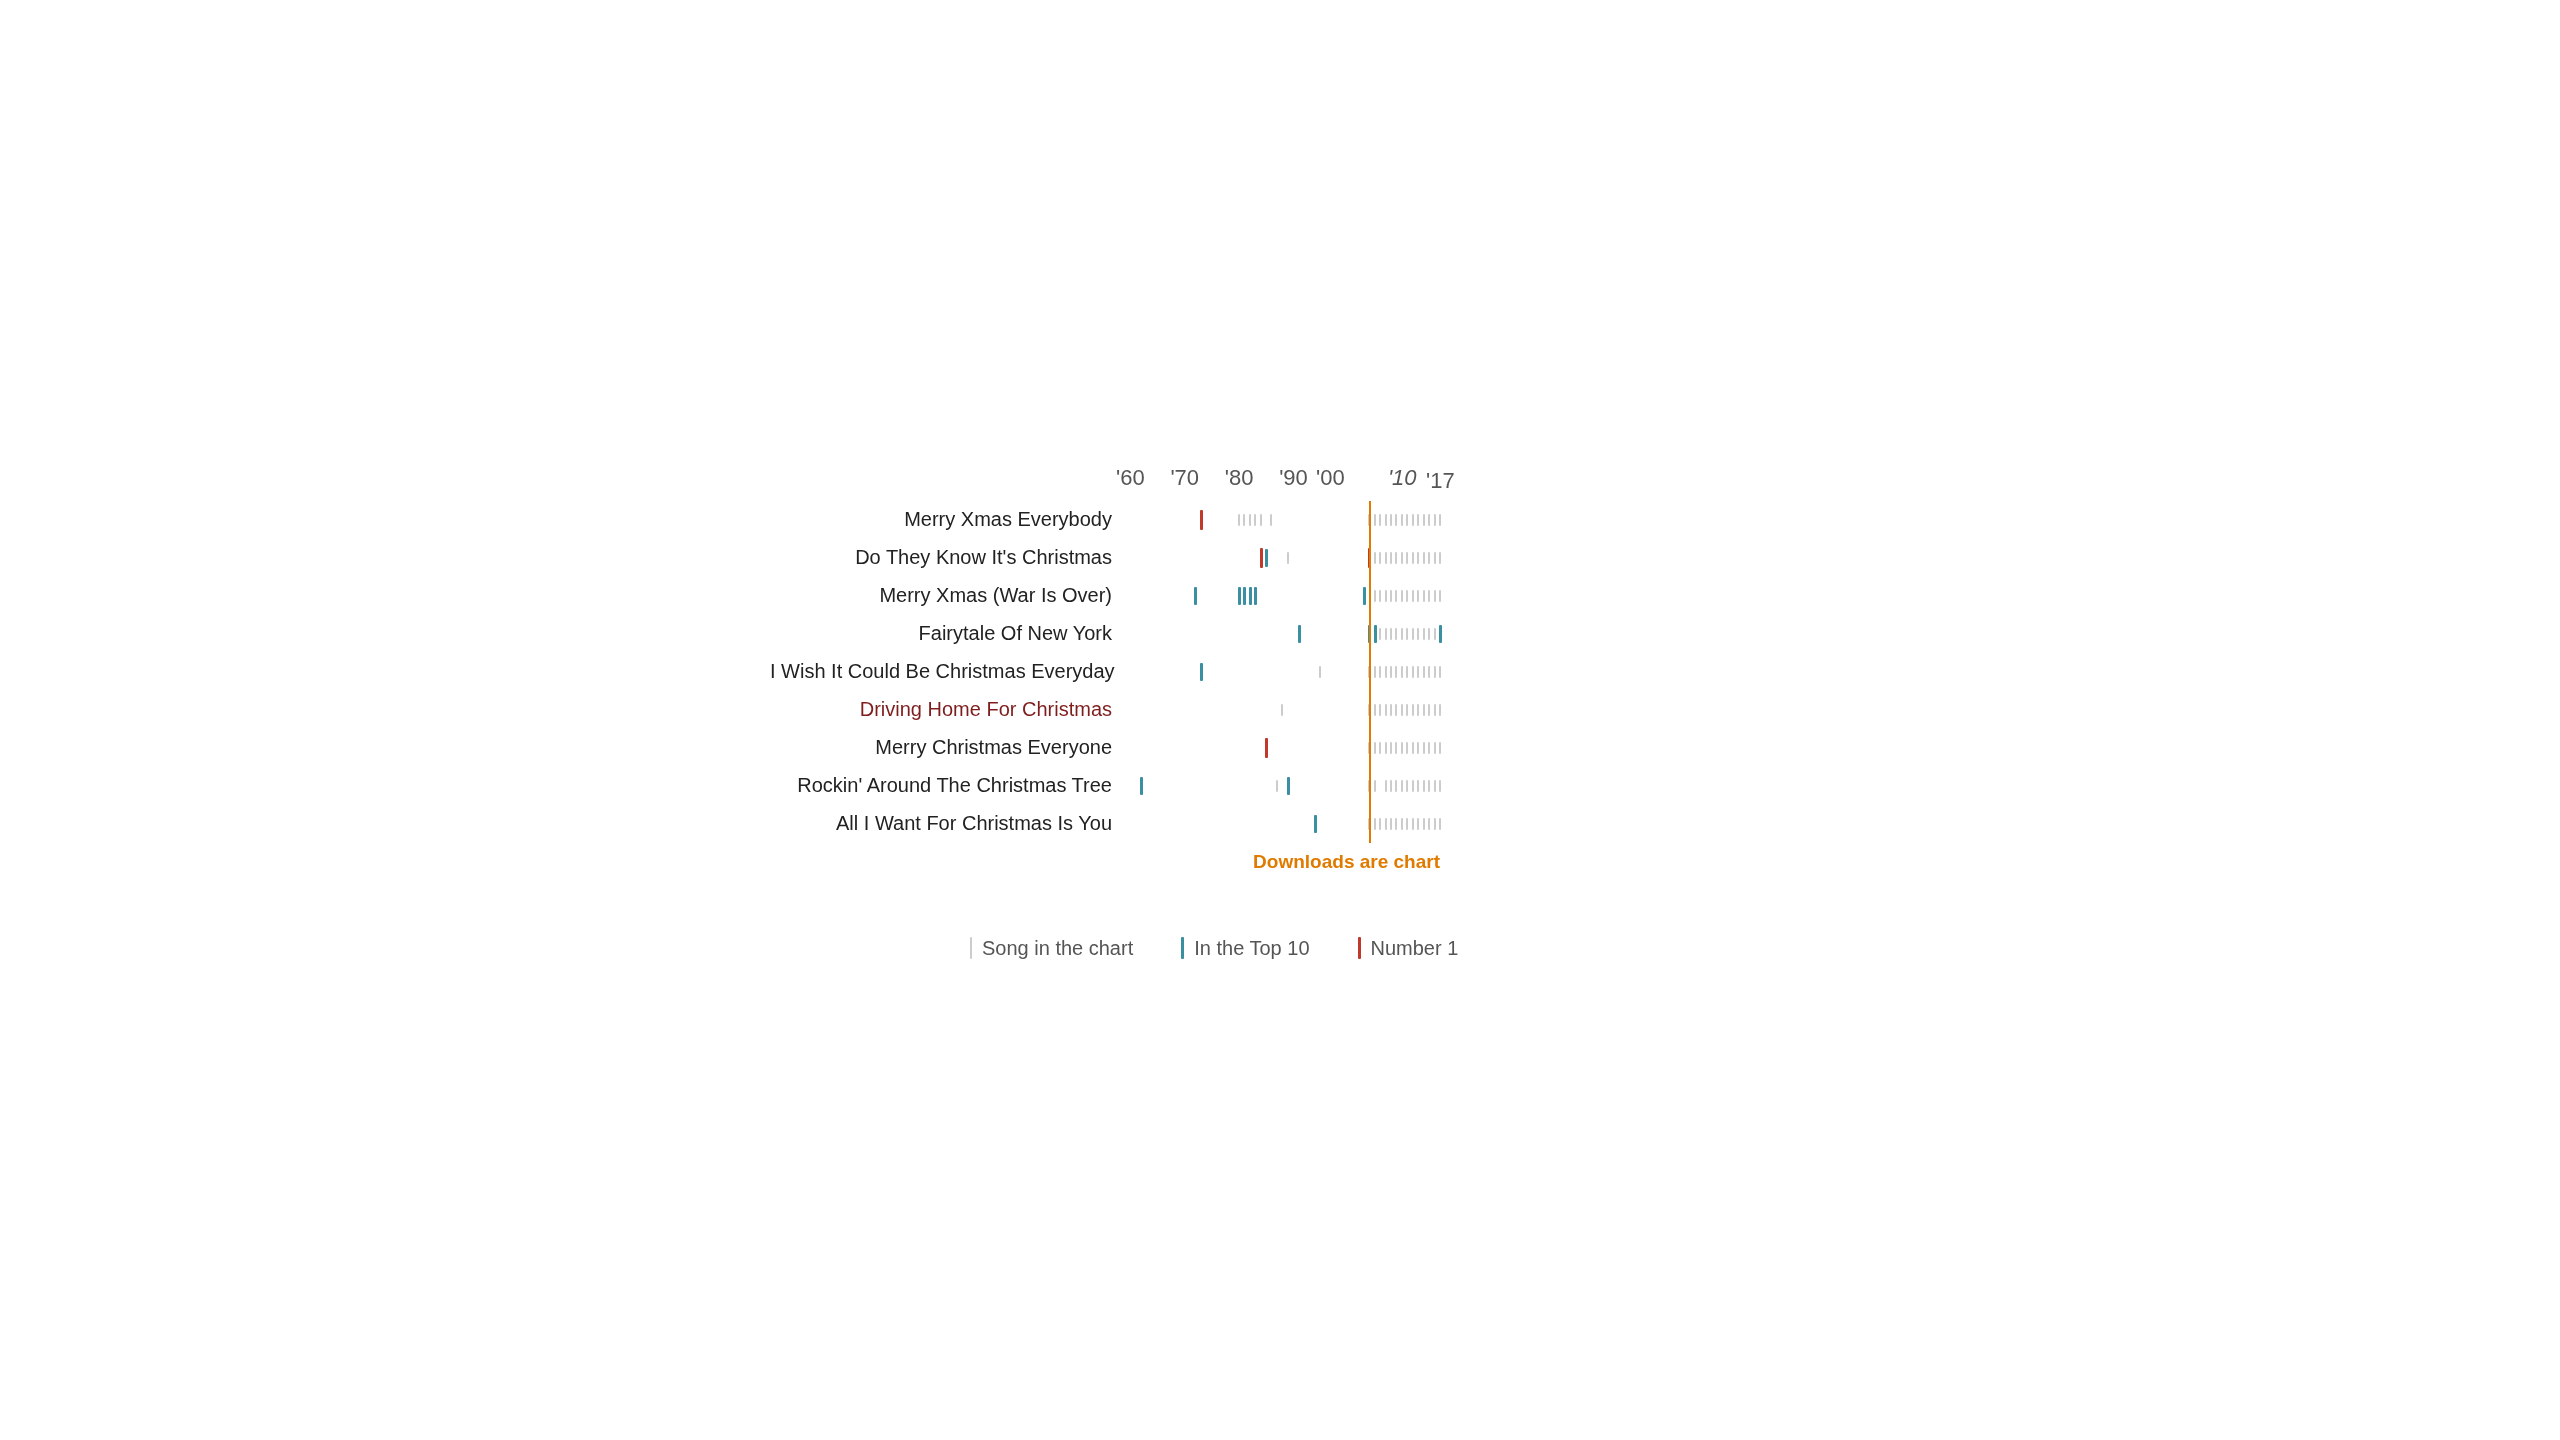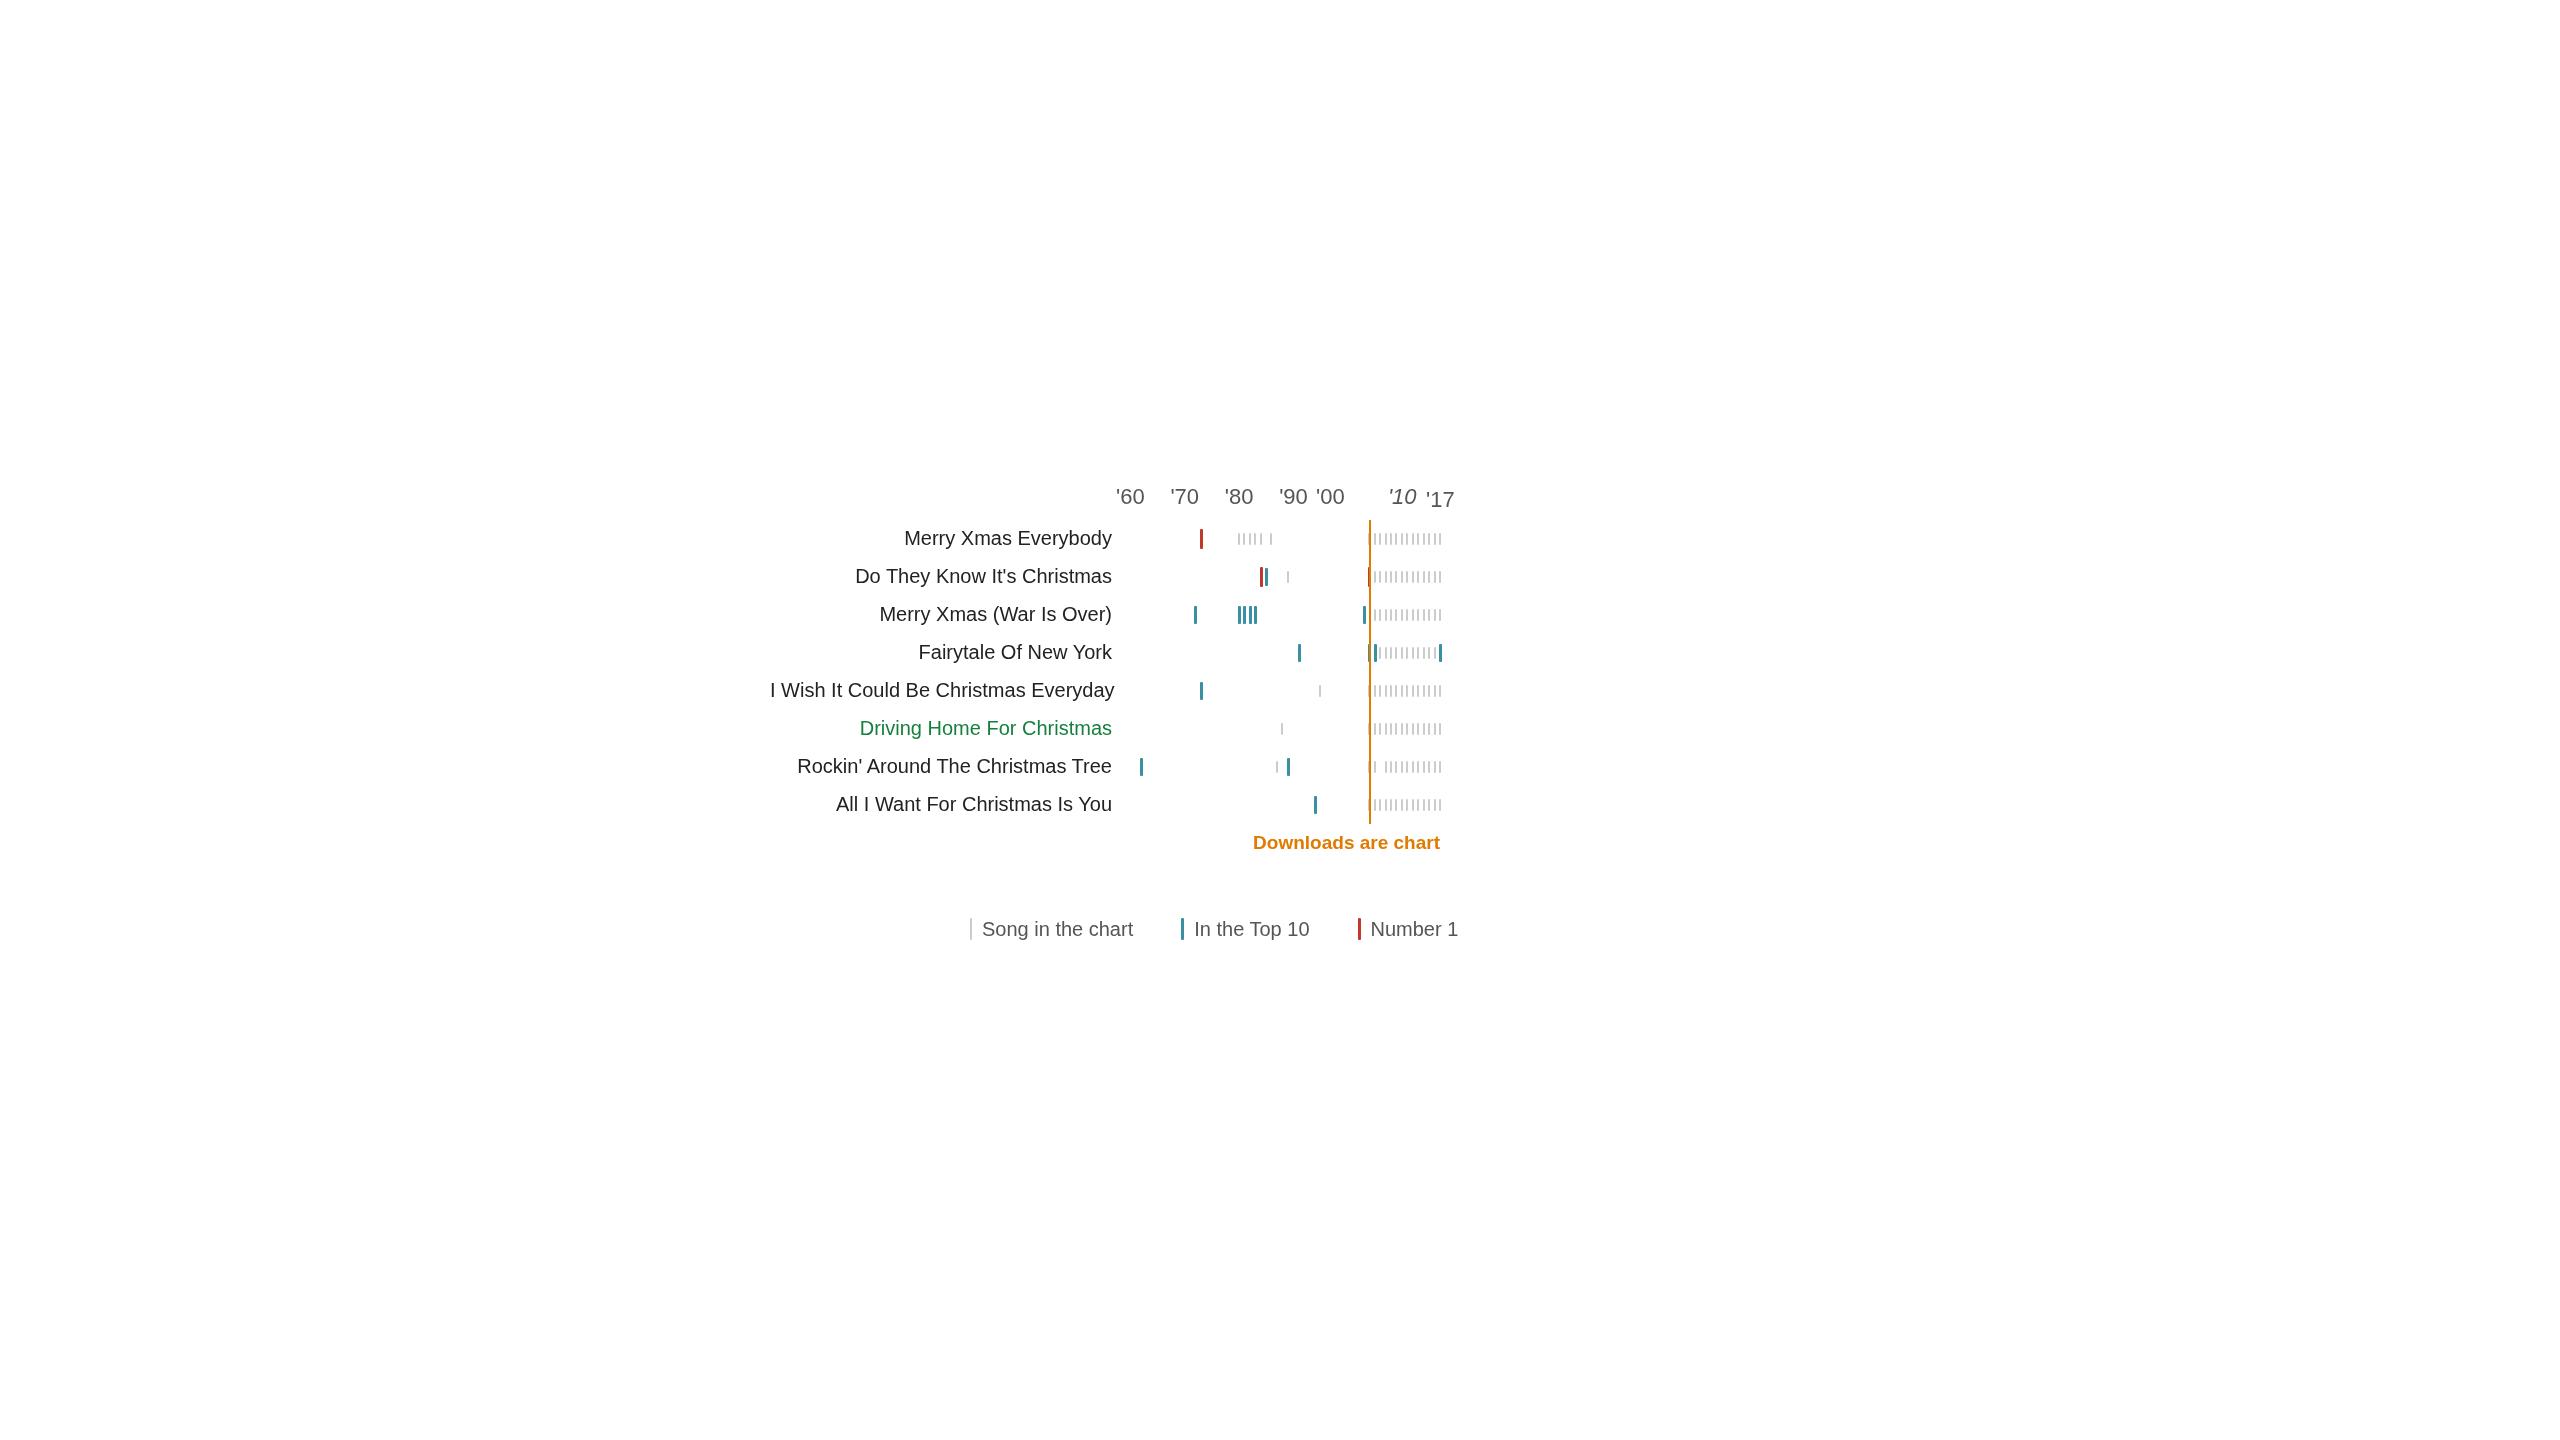--- a/index.html
+++ b/index.html
@@ -44,21 +44,21 @@
     .song-name {
       width: 360px;
       text-align: right;
       padding-right: 18px;
       font-size: 20px;
       color: #222;
       font-family: Arial, sans-serif;
       white-space: nowrap;
     }
     .song-name.muted {
-      color: #15803d;
+      color: #7f1d1d;
     }
     .timeline-bar {
       position: relative;
       flex: 1;
       height: 38px;
       display: flex;
       align-items: center;
     }
     
     
@@ -245,20 +245,41 @@
             <div class="tick-mark" style="background: rgb(204, 204, 204); left: 276.368px; height: 12px; width: 2px;"></div>
             <div class="tick-mark" style="background: rgb(204, 204, 204); left: 281.807px; height: 12px; width: 2px;"></div>
             <div class="tick-mark" style="background: rgb(204, 204, 204); left: 287.246px; height: 12px; width: 2px;"></div>
             <div class="tick-mark" style="background: rgb(204, 204, 204); left: 292.684px; height: 12px; width: 2px;"></div>
             <div class="tick-mark" style="background: rgb(204, 204, 204); left: 298.123px; height: 12px; width: 2px;"></div>
             <div class="tick-mark" style="background: rgb(204, 204, 204); left: 303.561px; height: 12px; width: 2px;"></div>
             <div class="tick-mark" style="background: rgb(204, 204, 204); left: 309px; height: 12px; width: 2px;"></div>
           </div>
         </div>
         <div class="song-row">
+          <div class="song-name">Merry Christmas Everyone</div>
+          <div class="timeline-bar" style="width: 310px; position: relative;">
+            <div style="position: absolute; left: 239.298px; top: 0px; bottom: 0px; width: 1.5px; background: rgb(224, 123, 0); z-index: 10;"></div>
+            <div class="tick-mark" style="background: rgb(192, 57, 43); left: 134.965px; height: 20px; width: 3px;"></div>
+            <div class="tick-mark" style="background: rgb(204, 204, 204); left: 238.298px; height: 12px; width: 2px;"></div>
+            <div class="tick-mark" style="background: rgb(204, 204, 204); left: 243.737px; height: 12px; width: 2px;"></div>
+            <div class="tick-mark" style="background: rgb(204, 204, 204); left: 249.175px; height: 12px; width: 2px;"></div>
+            <div class="tick-mark" style="background: rgb(204, 204, 204); left: 254.614px; height: 12px; width: 2px;"></div>
+            <div class="tick-mark" style="background: rgb(204, 204, 204); left: 260.053px; height: 12px; width: 2px;"></div>
+            <div class="tick-mark" style="background: rgb(204, 204, 204); left: 265.491px; height: 12px; width: 2px;"></div>
+            <div class="tick-mark" style="background: rgb(204, 204, 204); left: 270.93px; height: 12px; width: 2px;"></div>
+            <div class="tick-mark" style="background: rgb(204, 204, 204); left: 276.368px; height: 12px; width: 2px;"></div>
+            <div class="tick-mark" style="background: rgb(204, 204, 204); left: 281.807px; height: 12px; width: 2px;"></div>
+            <div class="tick-mark" style="background: rgb(204, 204, 204); left: 287.246px; height: 12px; width: 2px;"></div>
+            <div class="tick-mark" style="background: rgb(204, 204, 204); left: 292.684px; height: 12px; width: 2px;"></div>
+            <div class="tick-mark" style="background: rgb(204, 204, 204); left: 298.123px; height: 12px; width: 2px;"></div>
+            <div class="tick-mark" style="background: rgb(204, 204, 204); left: 303.561px; height: 12px; width: 2px;"></div>
+            <div class="tick-mark" style="background: rgb(204, 204, 204); left: 309px; height: 12px; width: 2px;"></div>
+          </div>
+        </div>
+        <div class="song-row">
           <div class="song-name">Rockin' Around The Christmas Tree</div>
           <div class="timeline-bar" style="width: 310px; position: relative;">
             <div style="position: absolute; left: 239.298px; top: 0px; bottom: 0px; width: 1.5px; background: rgb(224, 123, 0); z-index: 10;"></div>
             <div class="tick-mark" style="background: rgb(58, 143, 160); left: 9.87719px; height: 18px; width: 3px;"></div>
             <div class="tick-mark" style="background: rgb(204, 204, 204); left: 145.842px; height: 12px; width: 2px;"></div>
             <div class="tick-mark" style="background: rgb(58, 143, 160); left: 156.719px; height: 18px; width: 3px;"></div>
             <div class="tick-mark" style="background: rgb(204, 204, 204); left: 238.298px; height: 12px; width: 2px;"></div>
             <div class="tick-mark" style="background: rgb(204, 204, 204); left: 243.737px; height: 12px; width: 2px;"></div>
             <div class="tick-mark" style="background: rgb(204, 204, 204); left: 254.614px; height: 12px; width: 2px;"></div>
             <div class="tick-mark" style="background: rgb(204, 204, 204); left: 260.053px; height: 12px; width: 2px;"></div>

